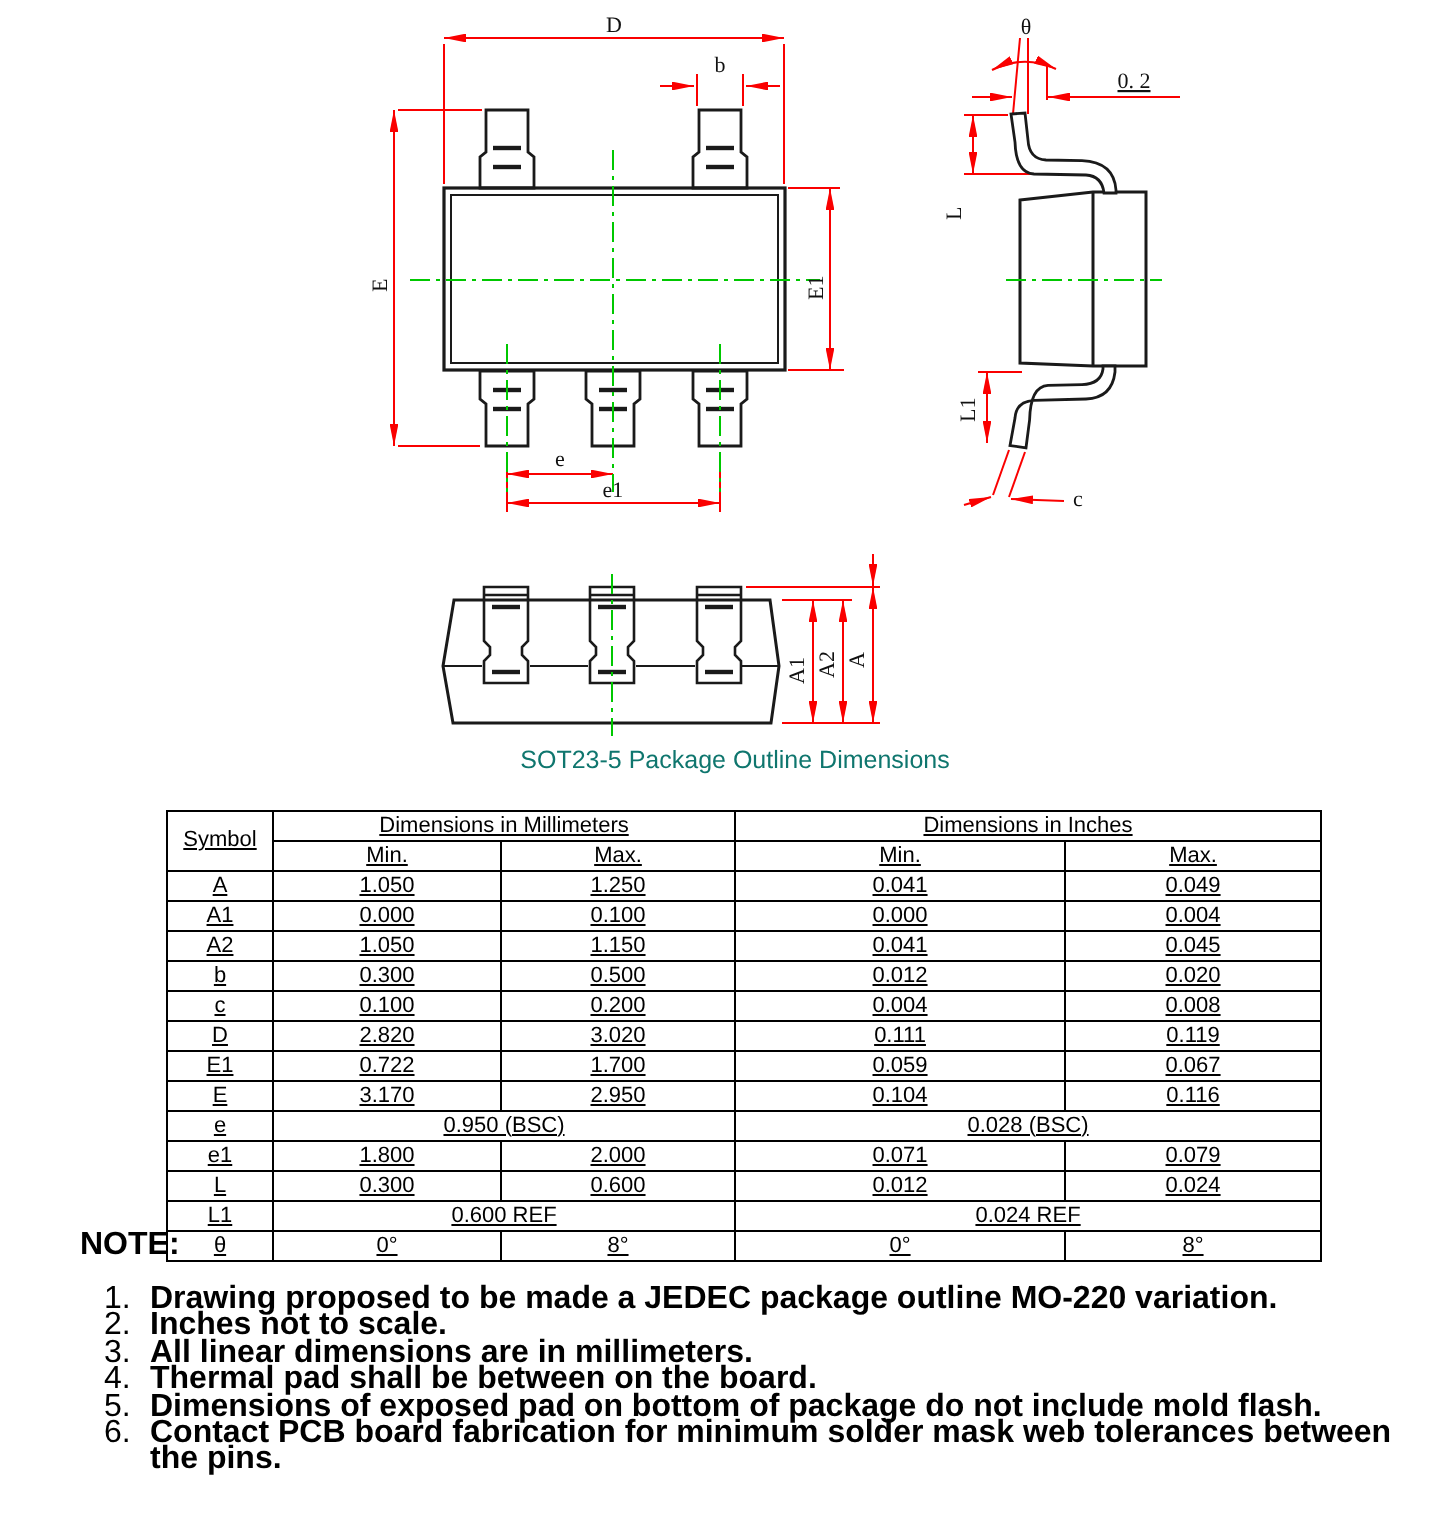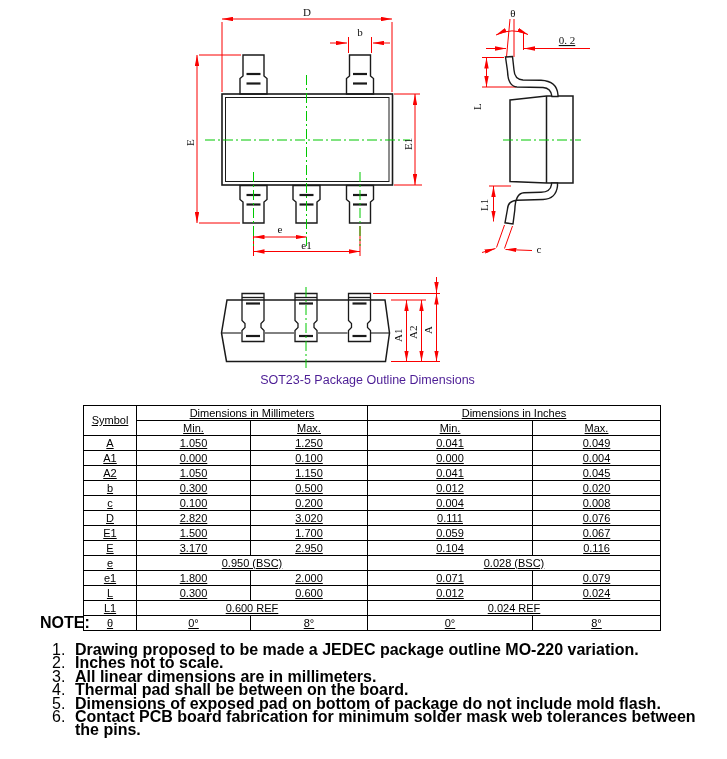--- a/index.html
+++ b/index.html
@@ -1,20 +1,20 @@
 <!DOCTYPE html>
 <html><head>
 <meta charset="utf-8">
 <style>
   html,body{margin:0;padding:0;background:#fff;}
   .page{position:relative;width:727px;height:759px;background:#fff;overflow:hidden;
         font-family:"Liberation Sans",sans-serif;color:#000;}
   .drawing-svg{position:absolute;left:0;top:0;}
   .drawing-title{position:absolute;left:160px;top:373px;width:415px;text-align:center;
-        font-size:12.5px;color:#4c1d95;}
+        font-size:12.5px;color:#0f766e;}
   .dim-table{position:absolute;left:83px;top:405px;width:577px;border-collapse:collapse;
         font-size:11px;table-layout:fixed;text-decoration:underline;}
   .dim-table td{border:1px solid #000;text-align:center;vertical-align:middle;
         padding:0;height:14px;line-height:13px;overflow:hidden;white-space:nowrap;}
   .dim-table tr.hdr td{height:14px;}
   .notes{position:absolute;left:40px;top:614px;width:660px;font-size:16px;}
   .note-heading{font-weight:bold;margin-bottom:11px;}
   .note-item{display:flex;line-height:13.4px;}
   .note-item .num{width:23px;flex:0 0 23px;margin-left:12px;}
   .note-item .txt{flex:1;font-weight:bold;}
@@ -228,25 +228,25 @@
         <td>0.100</td>
         <td>0.200</td>
         <td>0.004</td>
         <td>0.008</td>
       </tr>
       <tr>
         <td>D</td>
         <td>2.820</td>
         <td>3.020</td>
         <td>0.111</td>
-        <td>0.076</td>
+        <td>0.119</td>
       </tr>
       <tr>
         <td>E1</td>
-        <td>1.500</td>
+        <td>0.722</td>
         <td>1.700</td>
         <td>0.059</td>
         <td>0.067</td>
       </tr>
       <tr>
         <td>E</td>
         <td>3.170</td>
         <td>2.950</td>
         <td>0.104</td>
         <td>0.116</td>

